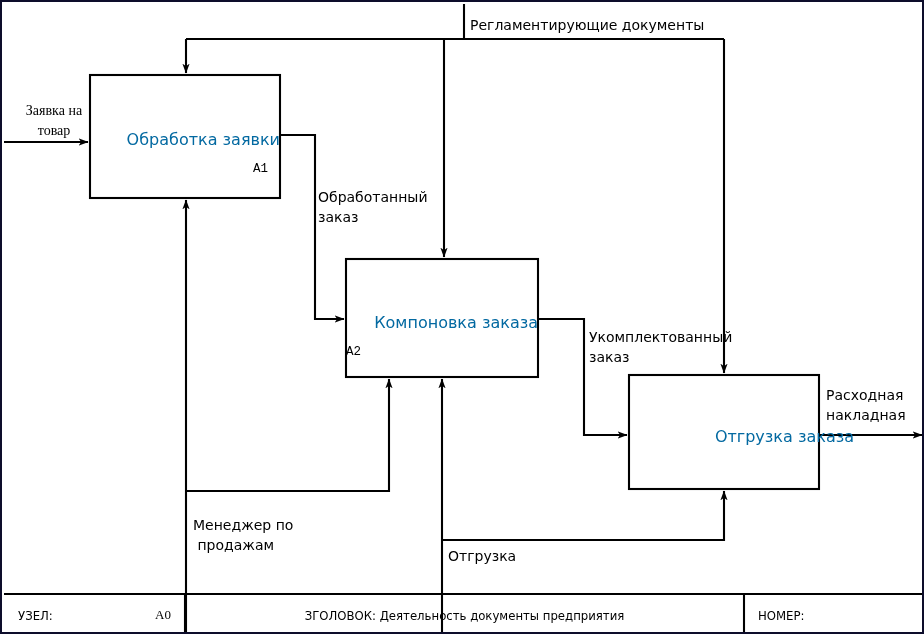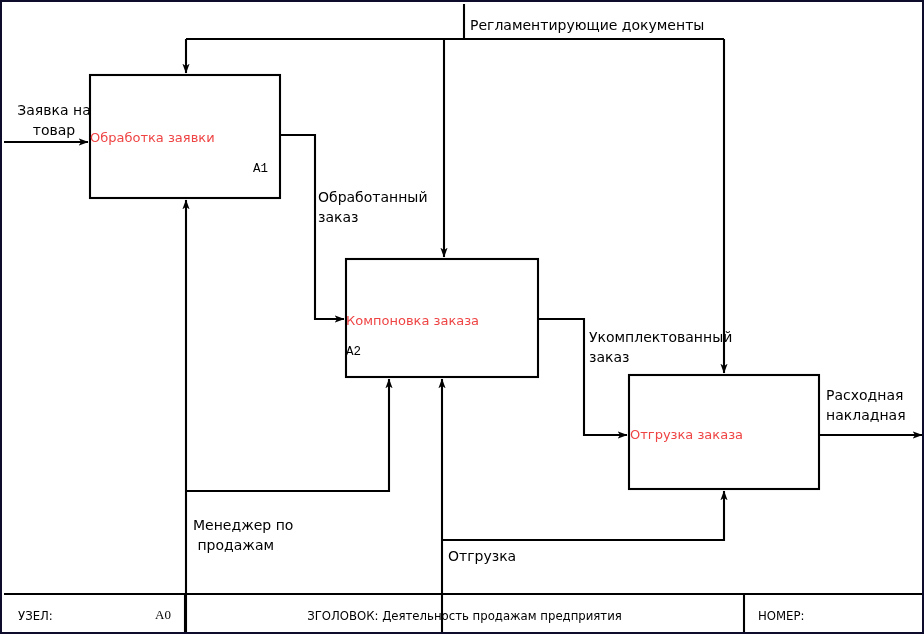--- a/index.html
+++ b/index.html
@@ -19,23 +19,23 @@
     font-family:"DejaVu Sans","Liberation Sans",sans-serif;
     font-size:14px;
     color:#000000;
     line-height:1.42;
     white-space:pre;
     letter-spacing:0px;
   }
   .lbl.ctr{text-align:center;}
   .boxname{
     position:absolute;
-    font-size:13px;
-    color:#ef4444;
-    text-align:left;
+    font-size:16px;
+    color:#0369a1;
+    text-align:right;
     white-space:nowrap;
   }
   .boxcode{
     position:absolute;
     font-size:12.5px;
     color:#000;
     white-space:nowrap;
     font-family:Liberation Mono, monospace;
   }
   .barcell{
@@ -105,28 +105,28 @@
     <span>A1</span>
   </div>
 
   <div class="boxname" style="left:344px;top:311px;width:192px;">
     <span>Компоновка заказа</span>
   </div>
   <div class="boxcode" style="left:344px;top:343px;width:180px;text-align:left;">
     <span>A2</span>
   </div>
 
-  <div class="boxname" style="left:628px;top:425px;width:190px;">
+  <div class="boxname" style="left:662px;top:425px;width:190px;">
     <span>Отгрузка заказа</span>
   </div>
   <div class="boxcode" style="left:627px;top:456px;width:178px;text-align:right;">
     <span></span>
   </div>
 
-  <div class="lbl ctr" style="left:6px;top:99px;width:92px;">Заявка на
+  <div class="lbl ctr" style="left:6px;top:99px;width:92px;font-family:Liberation Serif, serif;">Заявка на
 товар</div>
 
   <div class="lbl" style="left:468px;top:14px;">Регламентирующие документы</div>
 
   <div class="lbl" style="left:316px;top:186px;">Обработанный
 заказ</div>
 
   <div class="lbl" style="left:587px;top:326px;">Укомплектованный
 заказ</div>
 
@@ -137,21 +137,21 @@
  продажам</div>
 
   <div class="lbl" style="left:446px;top:545px;">Отгрузка</div>
 
   <div class="barcell" style="left:2px;width:181px;">
     <span class="bar-left-label" style="position:absolute;">УЗЕЛ:</span>
     <span class="bar-left-val" style="position:absolute;font-family:Liberation Serif, serif;">A0</span>
   </div>
 
   <div class="barcell" style="left:183px;width:559px;justify-content:center;">
-    <span>ЗГОЛОВОК: Деятельность продажам предприятия</span>
+    <span>ЗГОЛОВОК: Деятельность документы предприятия</span>
   </div>
 
   <div class="barcell" style="left:742px;width:180px;">
     <span style="position:absolute;left:14px;">НОМЕР:</span>
     <span style="position:absolute;right:14px;"></span>
   </div>
 
 </div>
 
 </body></html>

